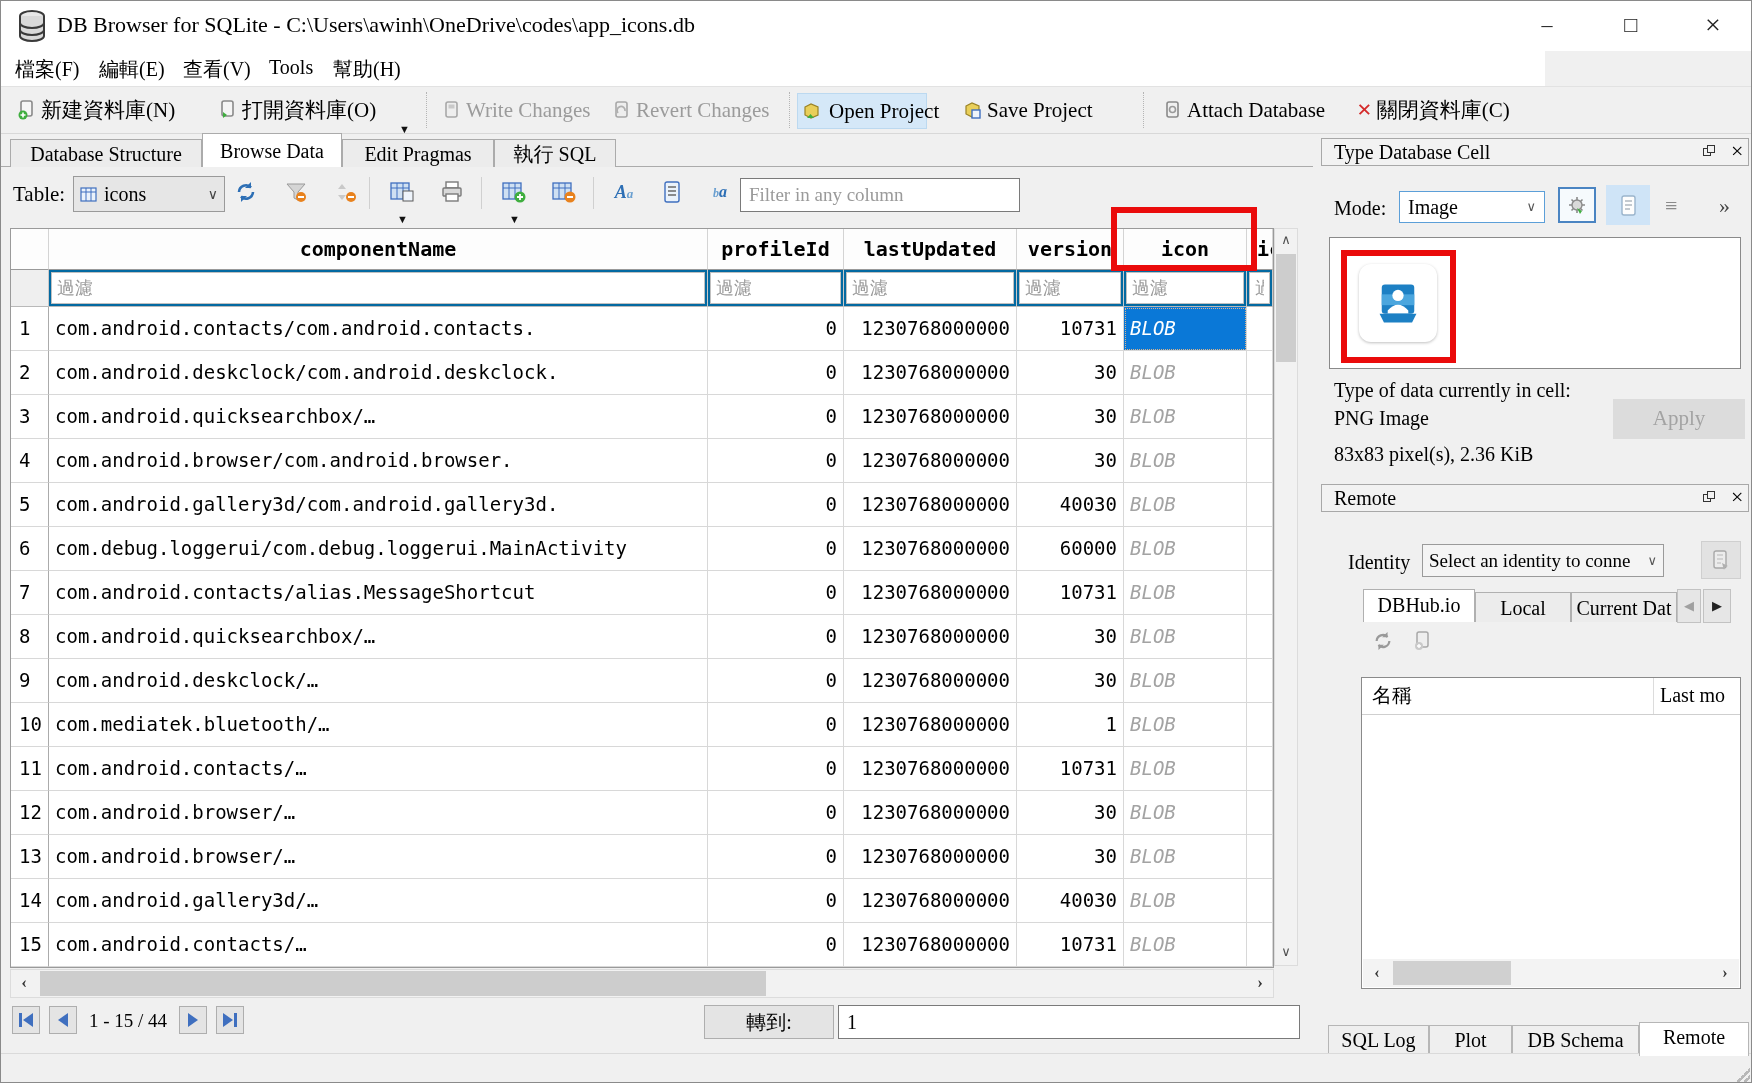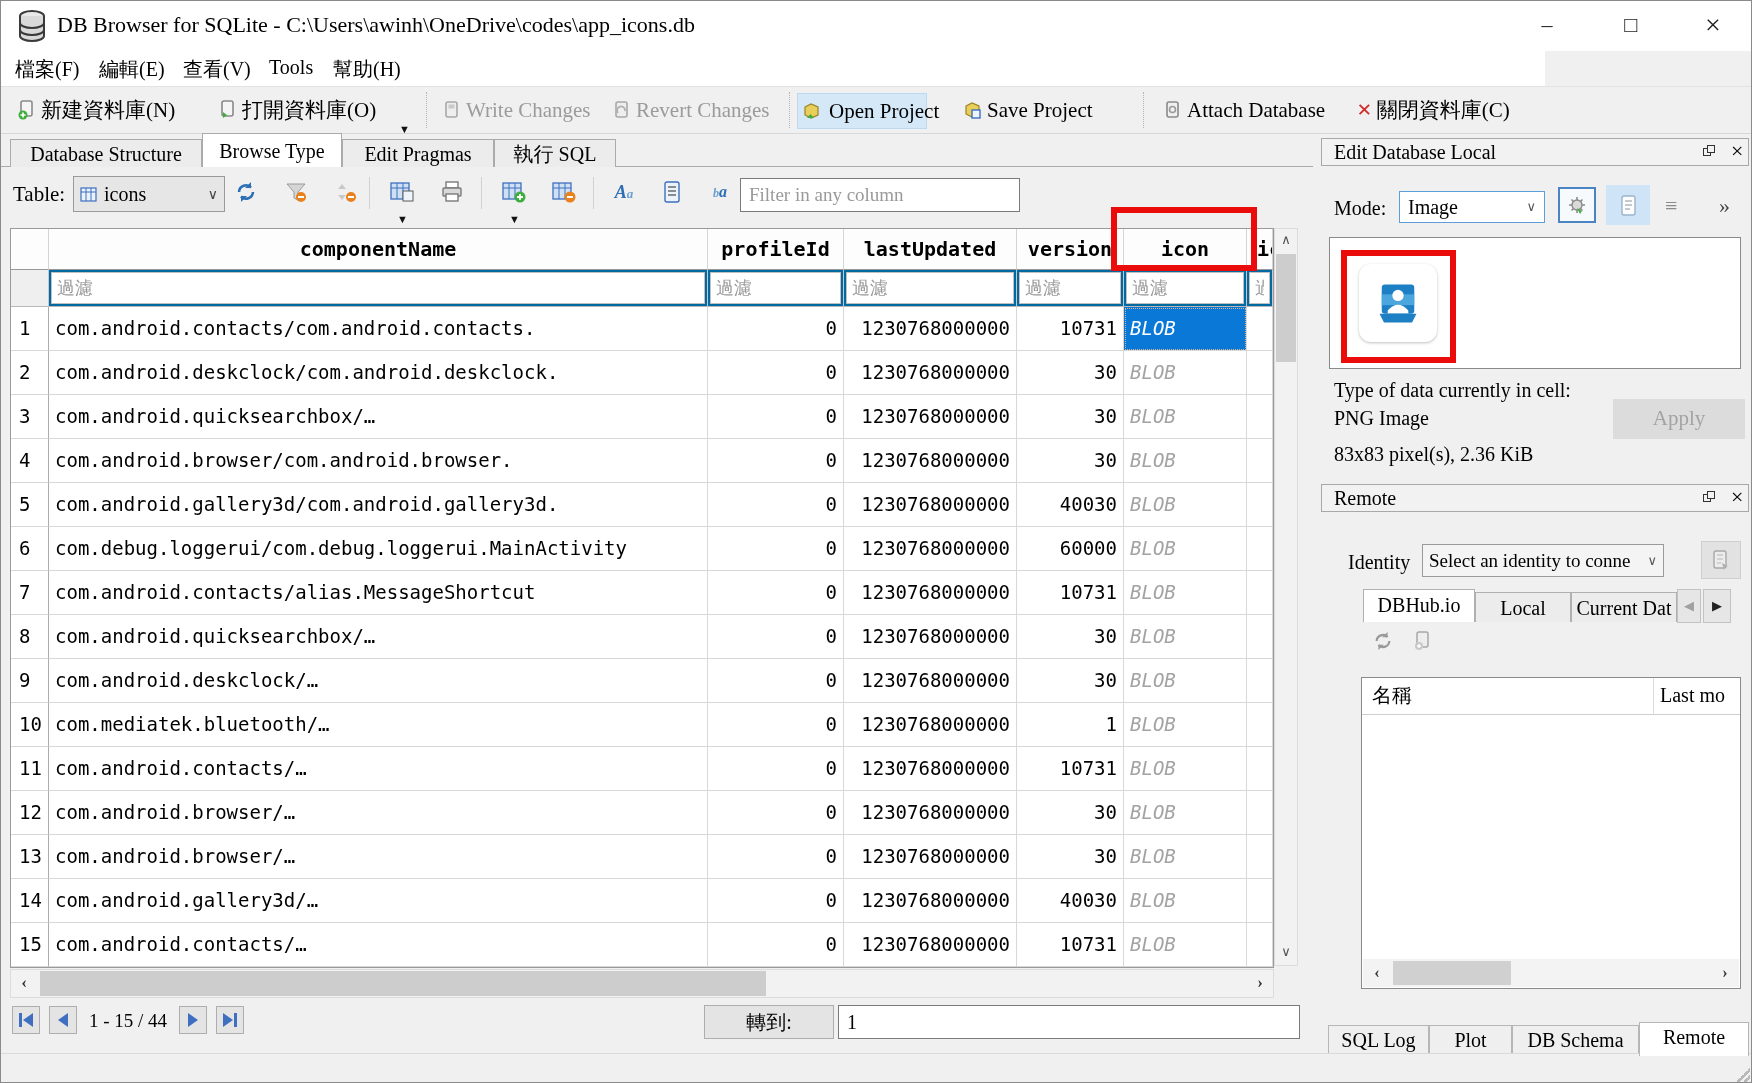--- a/index.html
+++ b/index.html
@@ -227,21 +227,21 @@
     </div>
     <div class="tbtn" style="left:1352px;">
       <span style="color:#d42a2a;font-weight:bold;font-size:26px;line-height:20px;">×</span>
       <span>關閉資料庫(C)</span>
     </div>
   </div>
 
   <div class="tabbar">
     <div class="line"></div>
     <div class="mtab" style="left:9px;width:192px;margin-top:28px;">Database Structure</div>
-    <div class="mtab active" style="left:201px;width:140px;">Browse Type</div>
+    <div class="mtab active" style="left:201px;width:140px;">Browse Data</div>
     <div class="mtab" style="left:341px;width:152px;">Edit Pragmas</div>
     <div class="mtab" style="left:493px;width:122px;">執行 SQL</div>
   </div>
 
   <div class="btool">
     <span class="tlabel">Table:</span>
     <div class="tdrop">
       <span>
           <svg width="17" height="15" viewBox="0 0 17 15">
             <rect x="1" y="1" width="15" height="13" fill="#eaf2fb" stroke="#3f6fbf" stroke-width="1.2"></rect>
@@ -507,21 +507,21 @@
       </div>
     <div class="pbtn" style="left:215px;">
         <span class="tri right"></span>
         <span class="bar"></span>
       </div>
     <div class="gotobtn">轉到:</div>
     <input class="gotoinput" type="text" value="1" style="">
   </div>
 
   <div class="panelhdr" style="top:137px;">
-    <span>Edit Database Local</span>
+    <span>Type Database Cell</span>
     <span class="phbtn" style="left:1698px;position:fixed;"></span>
   </div>
   <span class="abs" style="left:1702px;top:142px;"><span class="float-ic"><span class="b"></span><span class="f"></span></span></span>
   <span class="abs" style="left:1730px;top:137px;font-size:22px;">×</span>
 
   <span class="modelabel">Mode:</span>
   <div class="modedrop">
     <span>Image</span>
     <span class="chev">∨</span>
   </div>

